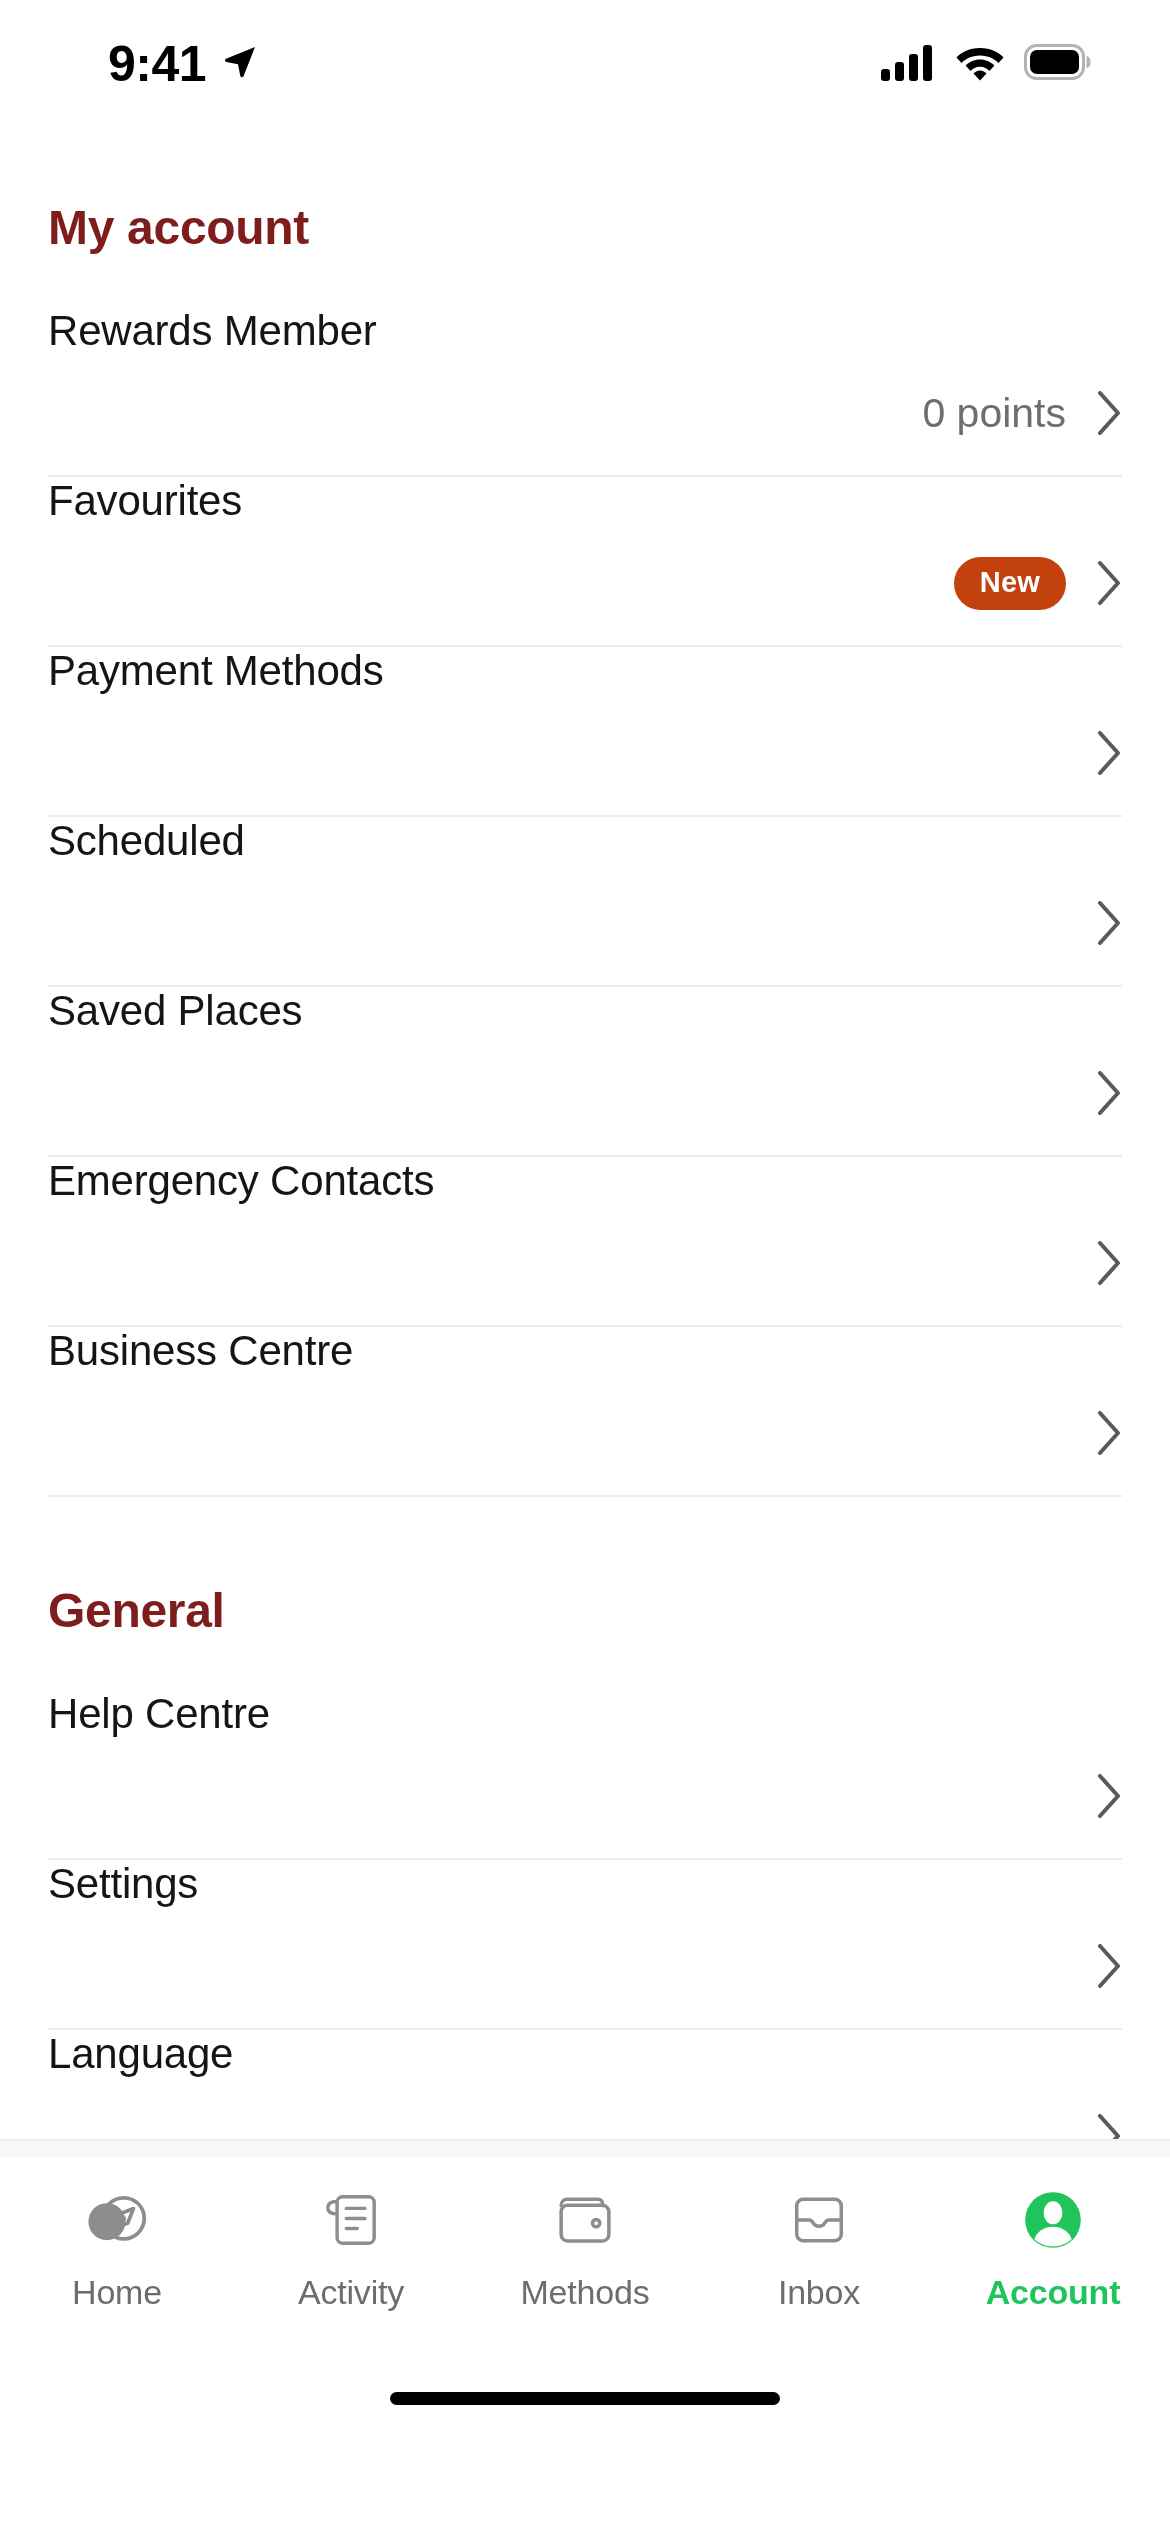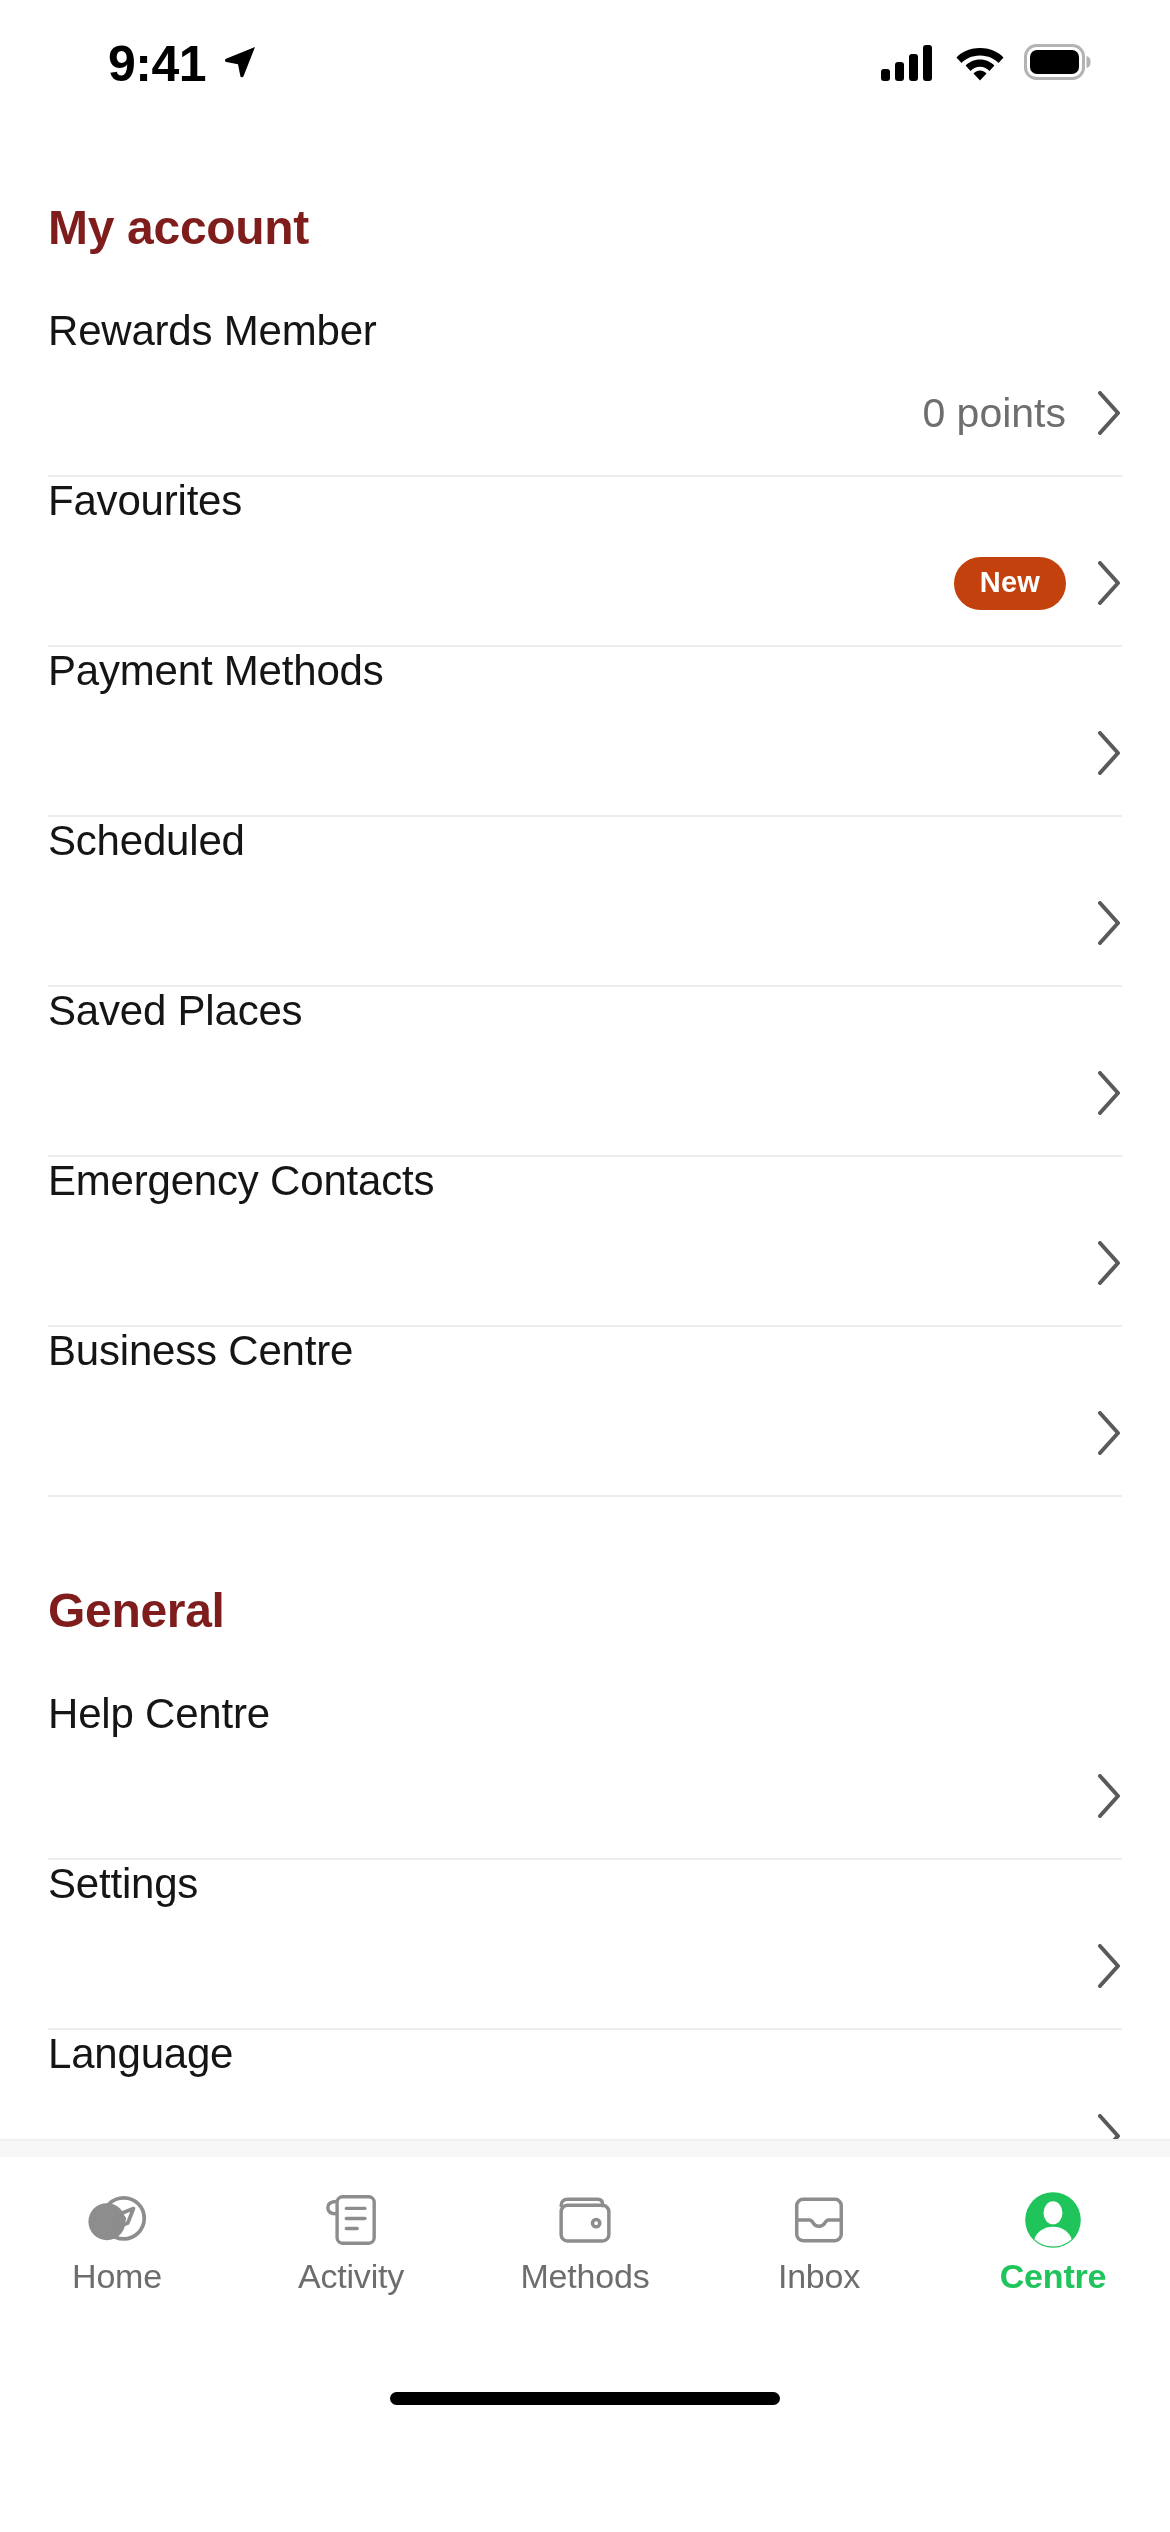--- a/index.html
+++ b/index.html
@@ -55,21 +55,21 @@
   .chev { width:26px; height:44px; flex:0 0 auto; }
 
   
   .tabbar-sep { height:18px; background:#f7f7f7; border-top:2px solid #efefef; }
   .tabbar {
     flex:0 0 218px; height:218px;
     background:#fff;
     display:flex; align-items:flex-start; justify-content:space-around;
     padding-top:26px;
   }
-  .tab { display:flex; flex-direction:column; align-items:center; width:20%; }
+  .tab { display:flex; flex-direction:column; align-items:center; gap:16px; width:20%; }
   .tab-icon { height:74px; display:flex; align-items:center; justify-content:center; }
   .tab-label { font-size:34px; color:#6d6d6d; font-weight:400; letter-spacing:-0.2px; }
   .tab.active .tab-label { color:#1FC45B; font-weight:700; }
 
   .home-indicator-wrap { flex:0 0 46px; display:flex; align-items:center; justify-content:center; }
   .home-indicator { width:390px; height:13px; background:#000; border-radius:8px; }
 </style>
 </head>
 <body>
 
@@ -273,20 +273,20 @@
     </div>
 
     <div class="tab active">
       <span class="tab-icon">
         <svg width="72" height="72" viewBox="0 0 44 44">
           <circle cx="22" cy="22" r="17" fill="#1FC45B"></circle>
           <ellipse cx="22" cy="17.6" rx="5.8" ry="7" fill="#fff"></ellipse>
           <path d="M22 26.2 C15.6 26.2 11.6 30.2 10.6 33.8 C13.6 36.6 17.6 38.2 22 38.2 C26.4 38.2 30.4 36.6 33.4 33.8 C32.4 30.2 28.4 26.2 22 26.2 Z" fill="#fff"></path>
         </svg>
       </span>
-      <span class="tab-label">Centre</span>
+      <span class="tab-label">Account</span>
     </div>
   </div>
 
   <div class="home-indicator-wrap">
     <div class="home-indicator"></div>
   </div>
 </div>
 
 </body></html>

